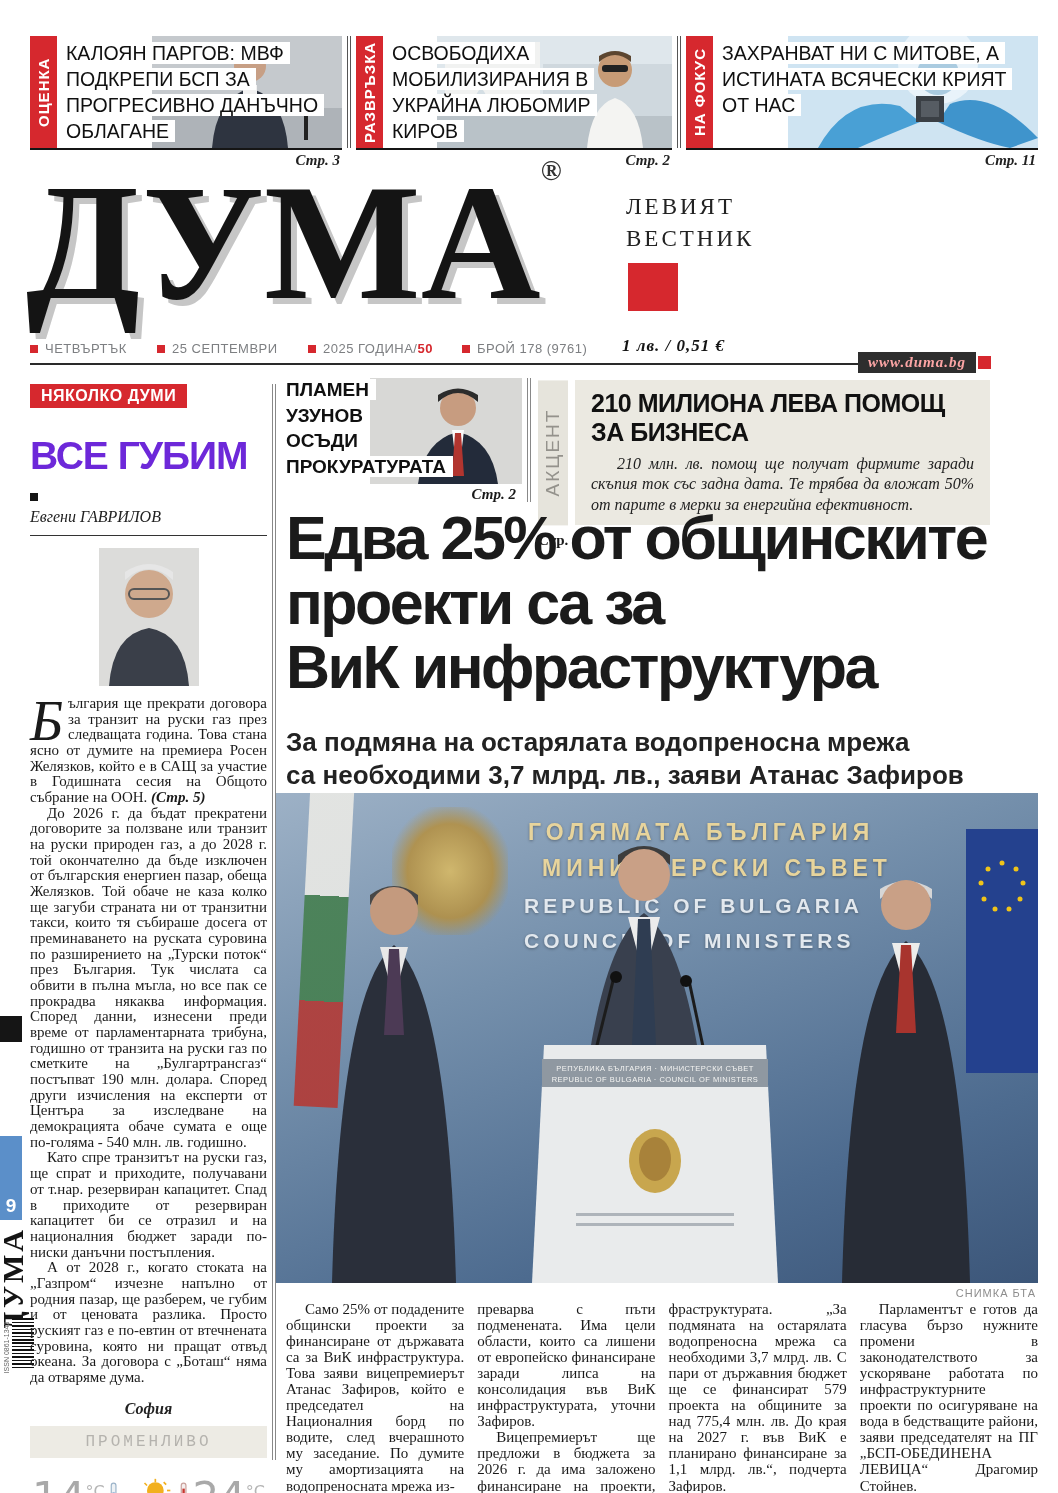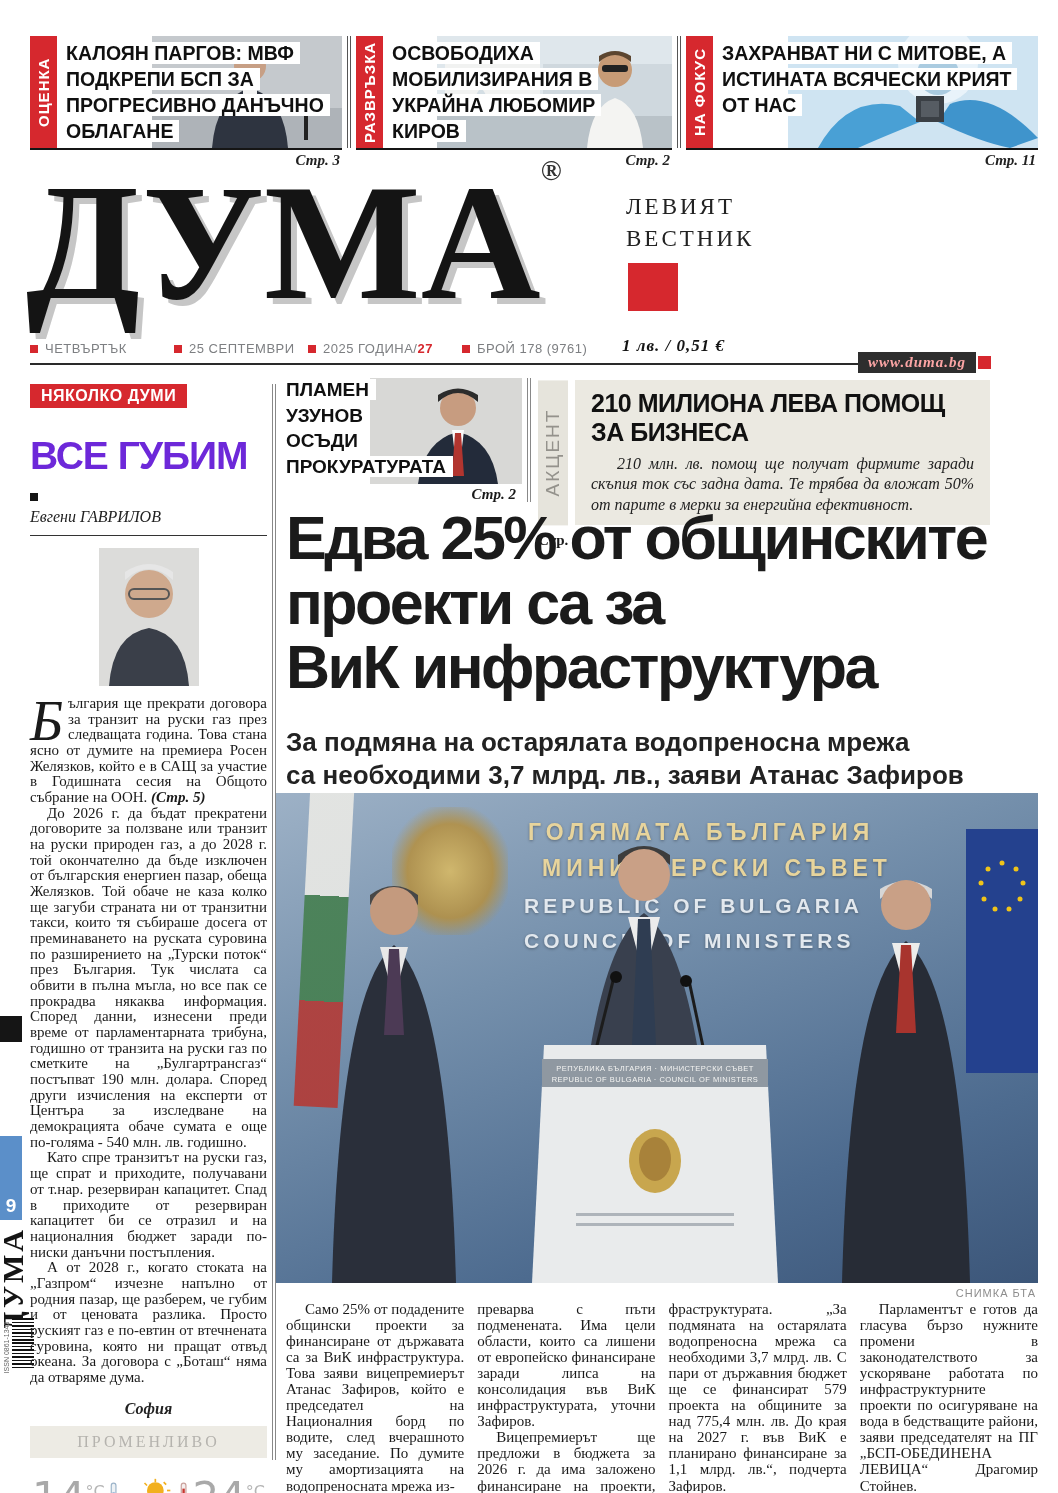--- a/index.html
+++ b/index.html
@@ -13,21 +13,21 @@
   .t2{width:316px;}
   .t3{width:352px;}
   .dsep{width:2px;border-left:1px solid #555;border-right:1px solid #555;height:112px;margin:0 5px;}
   .t-main{position:relative;height:112px;border-bottom:2px solid #151515;overflow:hidden;}
   .t-tag{position:absolute;left:0;top:0;width:27px;height:100%;background:#d6282e;color:#fff;
          font-family:"Liberation Sans",sans-serif;font-weight:bold;font-size:15px;letter-spacing:1px;
          writing-mode:vertical-rl;transform:rotate(180deg);display:flex;align-items:center;justify-content:center;z-index:3;}
   .t-photo{position:absolute;right:0;top:0;height:100%;z-index:1;}
   .t-photo svg{display:block;height:100%;}
   .t-head{position:absolute;left:34px;top:5px;width:86%;font-family:"Liberation Sans",sans-serif;
-          font-weight:bold;font-size:19.5px;line-height:1.33;color:#101010;z-index:2;}
+          font-weight:normal;font-size:19.5px;line-height:1.33;color:#101010;z-index:2;}
   .t-head span{background:#fff;padding:0 6px 0 2px;box-decoration-break:clone;-webkit-box-decoration-break:clone;}
   .t-page{position:absolute;right:2px;top:116px;font-style:italic;font-weight:bold;font-size:15px;color:#222;}
 
   
   .masthead{position:absolute;left:30px;top:183px;width:1008px;height:150px;}
   .logo{position:absolute;left:-4px;top:-26px;font-family:"Liberation Serif",serif;font-weight:bold;
         font-size:166px;line-height:1;letter-spacing:0px;color:#141414;text-shadow:6px 6px 0 #c6c6c6;white-space:nowrap;}
   .reg{font-size:28px;vertical-align:118px;letter-spacing:0;text-shadow:none;color:#333;}
   .tagline{position:absolute;left:596px;top:8px;font-size:23px;letter-spacing:3px;color:#222;line-height:1.4;}
   .red-square{position:absolute;left:598px;top:80px;width:50px;height:48px;background:#d6282e;}
@@ -75,21 +75,21 @@
   .op-photo{width:100px;height:138px;margin:12px auto 10px;}
   .op-text{font-size:15px;line-height:1.045;text-align:justify;color:#1a1a1a;}
   .op-text p{margin:0;text-indent:17px;}
   .op-text p.first{text-indent:0;}
   .dropcap{float:left;font-size:56px;line-height:44px;font-style:italic;font-weight:normal;margin:3px 5px 0 0;}
   .p1ref{font-weight:bold;font-style:italic;}
 
   
   .weather{margin-top:14px;text-align:center;}
   .w-city{font-style:italic;font-weight:bold;font-size:16px;color:#222;}
-  .w-cond{background:#edebe4;color:#b5b3ae;font-family:Liberation Serif, serif;font-size:16px;
+  .w-cond{background:#edebe4;color:#b5b3ae;font-family:Liberation Mono, monospace;font-size:16px;
           letter-spacing:3px;padding:7px 16px;margin-top:8px;}
   .w-row{display:flex;align-items:center;justify-content:space-between;margin-top:16px;padding:0 2px;}
   .w-temp{font-family:"DejaVu Sans",sans-serif;font-size:42px;color:#a9a9a9;line-height:1;}
   .w-temp sup{font-size:16px;color:#b5b5b5;}
 
   
   .vsep-main{position:absolute;left:272px;top:384px;height:1076px;width:2px;border-left:1px solid #888;border-right:1px solid #888;}
   .vsep-mid{position:absolute;left:527px;top:378px;height:124px;width:2px;border-left:1px solid #888;border-right:1px solid #888;}
 
   
@@ -217,22 +217,22 @@
     <div class="tagline">
       <div>ЛЕВИЯТ</div>
       <div>ВЕСТНИК</div>
     </div>
     <div class="red-square"></div>
 
   </div>
 
   <div class="dateline">
     <div class="d-item" style="left:0"><span class="sq"></span><span>ЧЕТВЪРТЪК</span></div>
-    <div class="d-item" style="left:144px"><span class="sq"></span><span>25 СЕПТЕМВРИ</span></div>
-    <div class="d-item" style="left:278px"><span class="sq"></span><span>2025 ГОДИНА/</span><span class="yr-red">27</span></div>
+    <div class="d-item" style="left:127px"><span class="sq"></span><span>25 СЕПТЕМВРИ</span></div>
+    <div class="d-item" style="left:278px"><span class="sq"></span><span>2025 ГОДИНА/</span><span class="yr-red">50</span></div>
     <div class="d-item" style="left:432px"><span class="sq"></span><span>БРОЙ 178 (9761)</span></div>
     <div class="d-price">1 лв. / 0,51 €</div>
   </div>
   <div class="d-rule"></div>
   <div class="d-web">www.duma.bg</div>
   <div class="d-web-sq"></div>
 
   <div class="rail-black"></div>
   <div class="rail-blue">
       <span>9</span>

